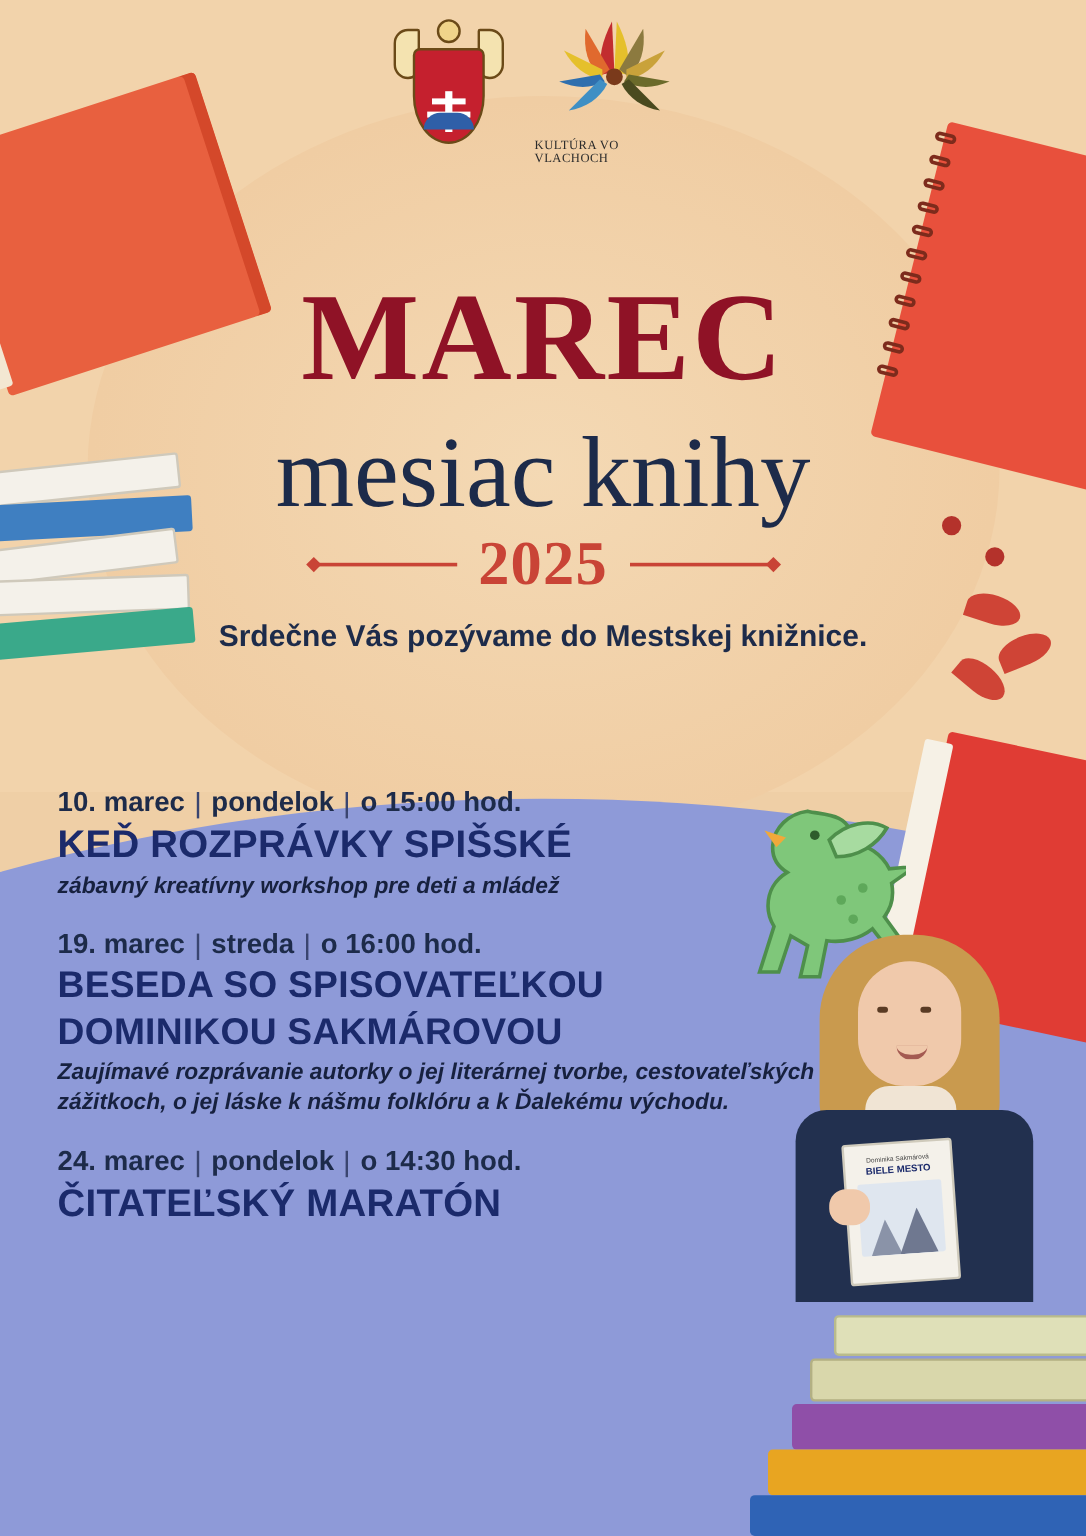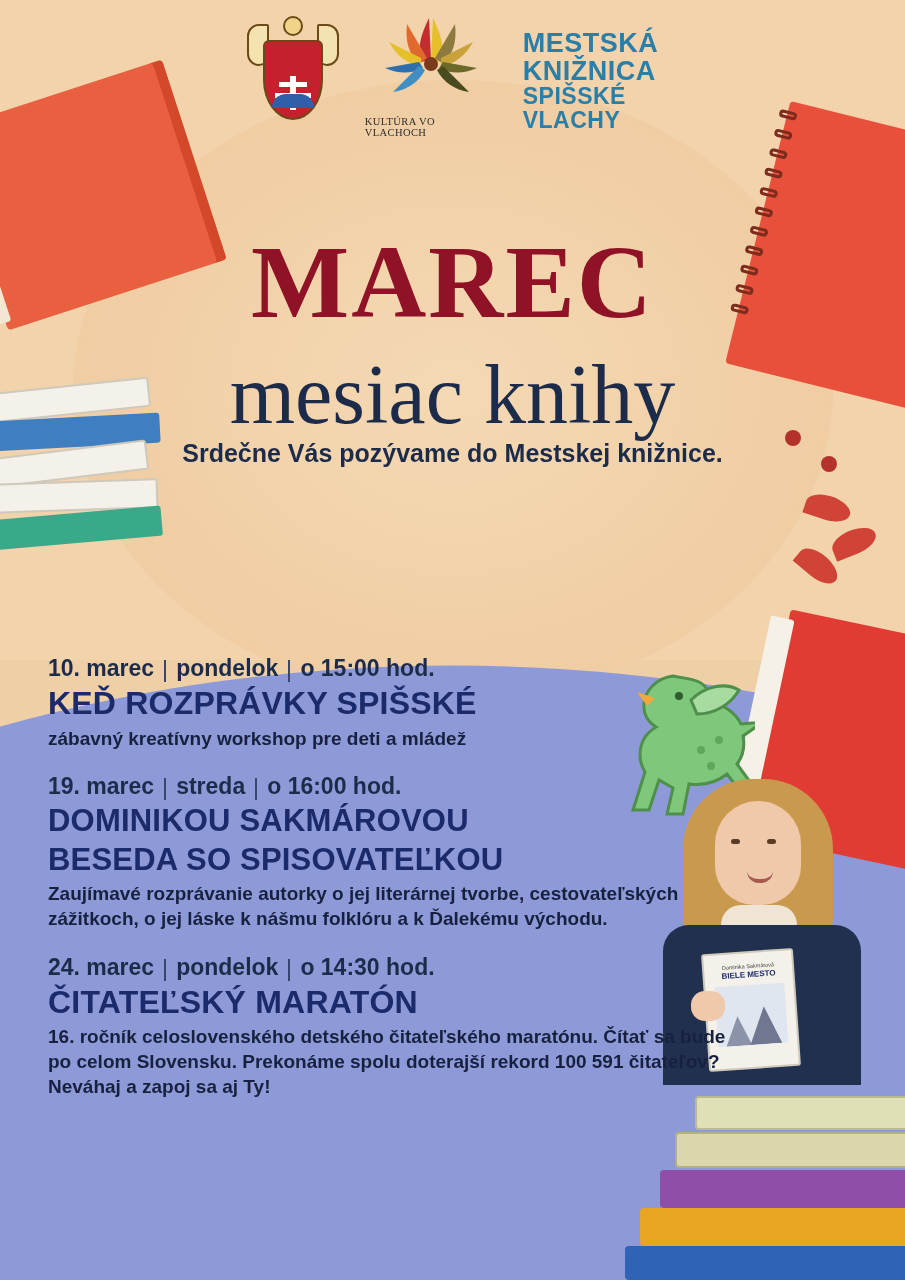--- a/index.html
+++ b/index.html
@@ -105,41 +105,41 @@
     font-size:52px; color:#c94436; letter-spacing:1px;
   }
   .rule{ width:120px; height:3px; background:#c94436; position:relative; }
   .rule::after{
     content:""; position:absolute; top:-3px; width:9px; height:9px; background:#c94436;
     transform:rotate(45deg);
   }
   .rule.left::after{ left:-4px; }
   .rule.right::after{ right:-4px; }
   .t-sub{
-    margin-top:0; font-size:25px; font-weight:bold; color:#1d2b4a;
+    margin-top:16px; font-size:25px; font-weight:bold; color:#1d2b4a;
     font-family:"Liberation Sans", sans-serif;
   }
 
   
   .events{ position:absolute; left:48px; top:655px; width:700px; z-index:7; }
   .event{ margin-bottom:22px; }
   .ev-meta{
     font-size:23px; font-weight:bold; color:#1d2b4a; margin-bottom:4px;
     display:flex; align-items:flex-end; gap:0;
   }
   .ev-meta span{ padding:0 10px; }
   .ev-meta span:first-child{ padding-left:0; }
   .ev-sep{ width:2px; height:22px; background:#3a4570; display:inline-block; }
   .ev-title{
     font-size:32px; font-weight:bold; color:#1b2a6b; line-height:1.12;
     letter-spacing:.2px; margin-bottom:4px;
   }
   .ev-title.small{ font-size:31px; }
   .ev-desc{
-    font-size:19px; font-weight:bold; color:#17213f; line-height:1.32;
+    font-size:19px; font-weight:bold; color:#17213f; line-height:1.32;font-style:italic;
   }
 
   
   .deco{ position:absolute; z-index:3; }
 
   
   .book-tl{
     left:-30px; top:90px; width:230px; height:210px; background:#e8603f;
     transform:rotate(-18deg); border-radius:4px;
     box-shadow: inset -10px 0 0 #d4482a;
@@ -348,31 +348,30 @@
         <path d="M62 4 C70 20 74 34 70 48 L60 46 Z" fill="#e5c02b"></path>
         <path d="M84 10 C86 28 82 40 72 50 L64 44 Z" fill="#8c7a3f"></path>
         <path d="M102 28 C94 42 84 50 70 52 L70 44 Z" fill="#c9a23a"></path>
         <path d="M106 54 C92 60 80 60 68 54 L72 48 Z" fill="#6b6a2a"></path>
         <path d="M98 78 C84 76 72 68 66 56 L72 52 Z" fill="#4a4a1f"></path>
         <circle cx="60" cy="50" r="7" fill="#7a3a1b"></circle>
       </svg>
       <div class="kultura-caption">KULTÚRA VO VLACHOCH</div>
     </div>
 
-    <div class="libname">
-      <div>MESTSKÁ</div>
-      <div class="l2">KNIŽNICA</div>
-      <div class="l3">SPIŠSKÉ</div>
-      <div class="l4">VLACHY</div>
-    </div>
   </div>
 
   <div class="title-wrap">
     <div class="t-marec">MAREC</div>
     <div class="t-mesiac">mesiac knihy</div>
+    <div class="t-year-row">
+      <div class="rule left"></div>
+      <div class="t-year">2025</div>
+      <div class="rule right"></div>
+    </div>
     <div class="t-sub">Srdečne Vás pozývame do Mestskej knižnice.</div>
   </div>
 
   <div class="events">
 
     <div class="event">
       <div class="ev-meta">
         <span>10. marec</span>
         <i class="ev-sep"></i>
         <span>pondelok</span>
@@ -384,32 +383,31 @@
     </div>
 
     <div class="event">
       <div class="ev-meta">
         <span>19. marec</span>
         <i class="ev-sep"></i>
         <span>streda</span>
         <i class="ev-sep"></i>
         <span>o 16:00 hod.</span>
       </div>
+      <div class="ev-title small">BESEDA SO SPISOVATEĽKOU</div>
       <div class="ev-title small">DOMINIKOU SAKMÁROVOU</div>
-      <div class="ev-title small">BESEDA SO SPISOVATEĽKOU</div>
       <div class="ev-desc">Zaujímavé rozprávanie autorky o jej literárnej tvorbe, cestovateľských zážitkoch, o jej láske k nášmu folklóru a k Ďalekému východu.</div>
     </div>
 
     <div class="event">
       <div class="ev-meta">
         <span>24. marec</span>
         <i class="ev-sep"></i>
         <span>pondelok</span>
         <i class="ev-sep"></i>
         <span>o 14:30 hod.</span>
       </div>
       <div class="ev-title">ČITATEĽSKÝ MARATÓN</div>
-      <div class="ev-desc">16. ročník celoslovenského detského čitateľského maratónu. Čítať sa bude po celom Slovensku. Prekonáme spolu doterajší rekord 100 591 čitateľov? Neváhaj a zapoj sa aj Ty!</div>
     </div>
 
   </div>
 
 </div>
 
 </body></html>

